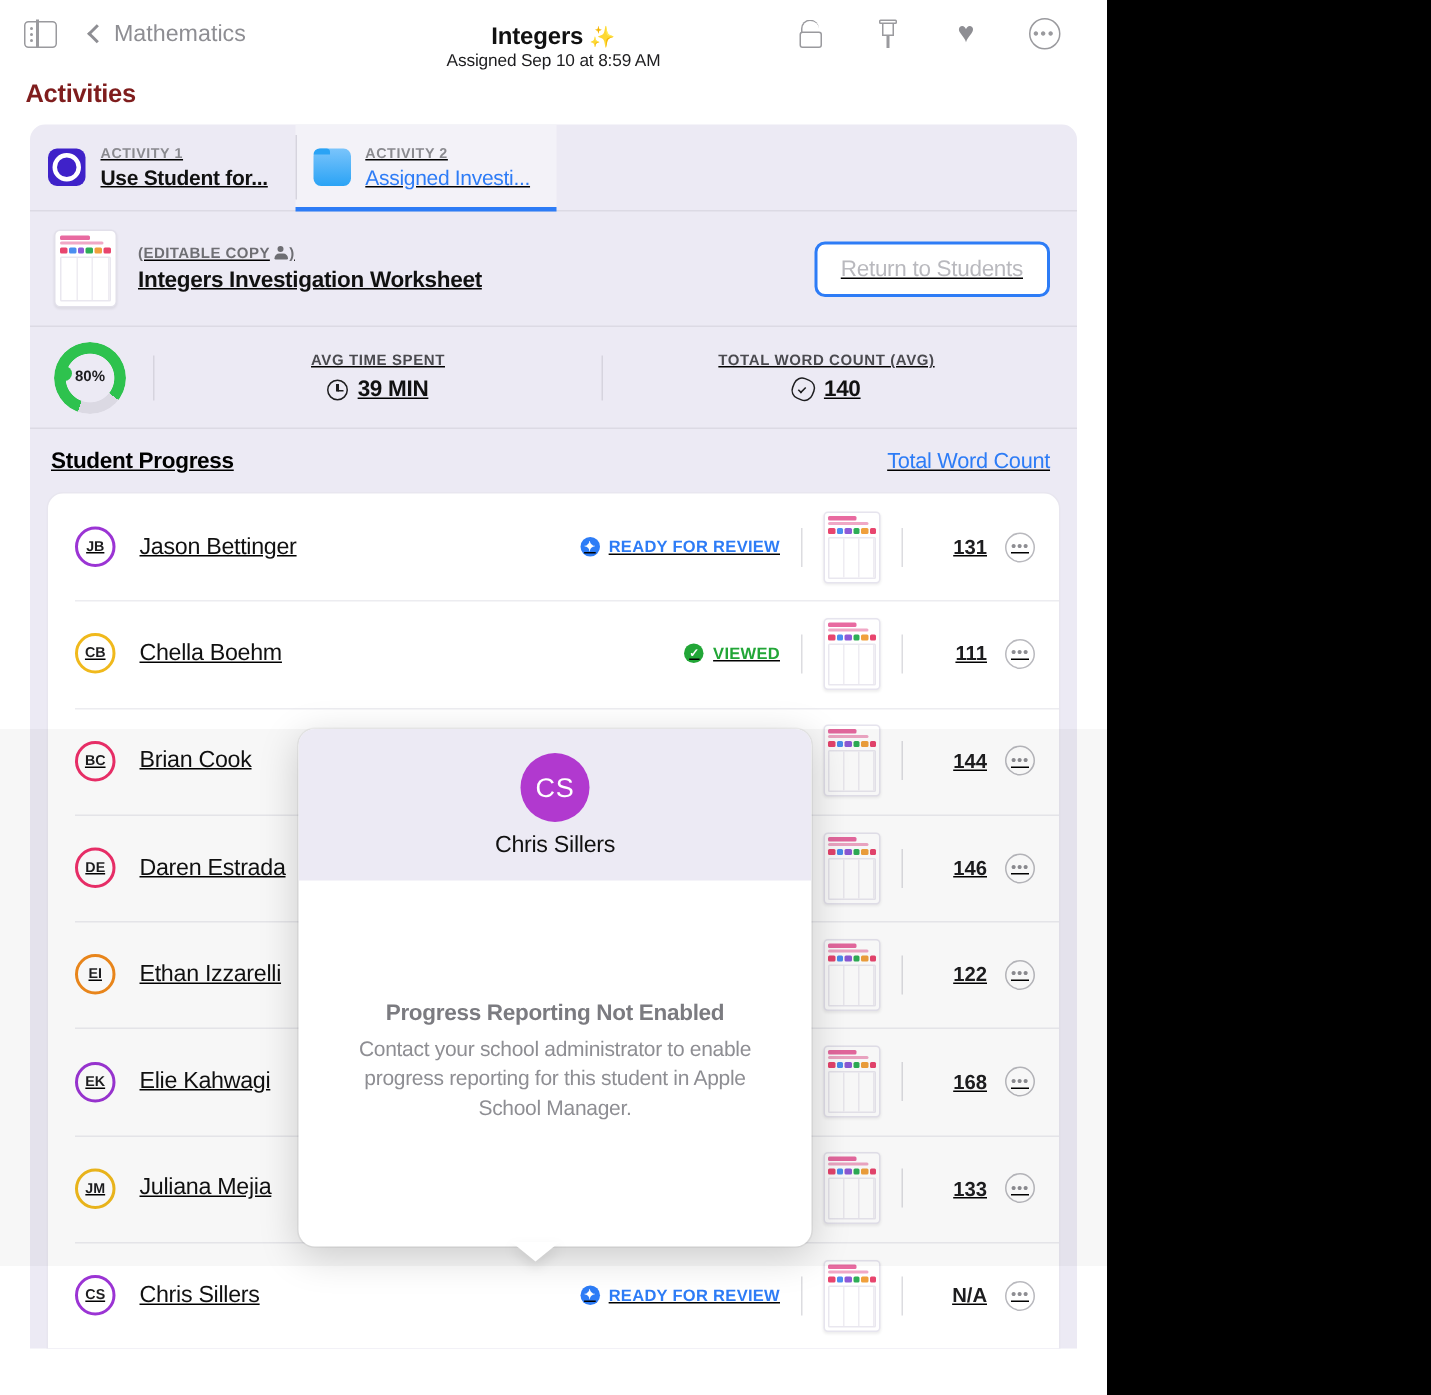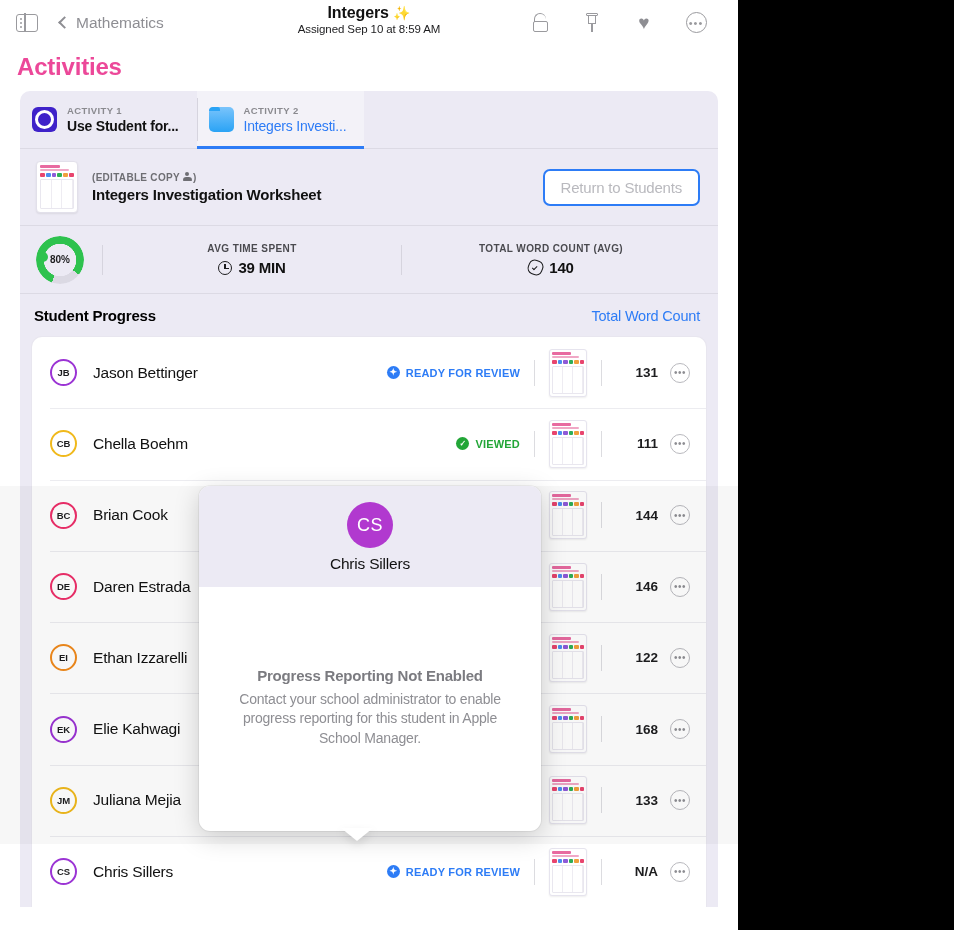--- a/index.html
+++ b/index.html
@@ -22,44 +22,44 @@
   }
   .tb-left { display:flex; align-items:center; gap:22px; }
   .icon-sidebar { width:22px; height:18px; border:1.7px solid #9a9a9e; border-radius:3px; position:relative; }
   .icon-sidebar::after { content:""; position:absolute; left:7px; top:-1.7px; bottom:-1.7px; width:1.7px; background:#9a9a9e; }
   .icon-sidebar::before { content:""; position:absolute; left:2.5px; top:3px; width:2px; height:2px; border-radius:50%;
     background:#9a9a9e; box-shadow:0 4px 0 #9a9a9e, 0 8px 0 #9a9a9e; }
   .back-btn { display:flex; align-items:center; gap:7px; color:#8e8e93; font-size:15.5px; }
   .chev { width:9px; height:9px; border-left:2.1px solid #8e8e93; border-bottom:2.1px solid #8e8e93;
     transform:rotate(45deg); margin-top:0px; }
 
-  .tb-center { position:absolute; left:0; right:0; top:4px; text-align:center; pointer-events:none; }
+  .tb-center { position:absolute; left:0; right:0; top:16px; text-align:center; pointer-events:none; }
   .tb-title { font-size:16px; font-weight:bold; color:#111; letter-spacing:-0.1px; }
   .sparkle { color:#F5C33B; font-size:14px; }
   .tb-sub { font-size:11.5px; color:#1d1d1f; margin-top:1px; letter-spacing:-0.1px; }
 
   .tb-right { margin-left:auto; display:flex; align-items:center; gap:28px; padding-right:14px; z-index:2; }
   .ti { width:24px; height:24px; display:flex; align-items:center; justify-content:center; }
   .ic-lock { position:relative; width:15px; height:19px; }
   .ic-lock i { position:absolute; left:0; bottom:0; width:15px; height:11px; border:1.8px solid #9a9a9e; border-radius:2px; }
   .ic-lock b { position:absolute; left:1px; top:0; width:12px; height:9px; border:1.8px solid #9a9a9e;
     border-bottom:none; border-radius:6px 6px 0 0; border-right:none; }
   .ic-pin { position:relative; width:14px; height:19px; }
   .ic-pin i { position:absolute; left:1px; top:0; width:12px; height:3px; border:1.6px solid #9a9a9e; border-radius:1px; }
   .ic-pin b { position:absolute; left:3px; top:3px; width:8px; height:8px; border:1.6px solid #9a9a9e; border-top:none; }
   .ic-pin u { position:absolute; left:6px; top:11px; width:1.7px; height:8px; background:#9a9a9e; }
   .ic-heart { font-size:19px; color:#8e8e93; line-height:1; }
   .ic-more { width:21px; height:21px; border:1.6px solid #9a9a9e; border-radius:50%;
     display:flex; align-items:center; justify-content:center; font-size:11px; color:#9a9a9e; letter-spacing:1px; }
 
   
-  .page-title { font-size:24px; font-weight:bold; color:#ec4899; padding:8px 0 10px 17px; letter-spacing:-0.2px; }
-
-  
-  .panel { background:#eceaf4; margin:0 20px 0 20px; border-radius:10px 10px 0 0; position:relative; overflow:hidden; }
+  .page-title { font-size:17px; font-weight:bold; color:#7f1d1d; padding:8px 0 10px 17px; letter-spacing:-0.2px; }
+
+  
+  .panel { background:#eceaf4; margin:0 20px 0 20px; border-radius:10px 10px 0 0; position:relative; overflow:hidden;text-decoration:underline; }
 
   .tabs { display:flex; height:58px; border-bottom:1px solid #dcdae4; position:relative; }
   .tab { display:flex; align-items:center; gap:10px; padding:0 18px 0 12px; position:relative; cursor:pointer; }
   .tab + .tab::before { content:""; position:absolute; left:0; top:7px; bottom:7px; width:1px; background:#d6d4de; }
   .tab.sel { background:#f3f2f8; }
   .tab.sel::after { content:""; position:absolute; left:0; right:0; bottom:-1px; height:3px; background:#2d7cf6; }
   .tab-txt { display:flex; flex-direction:column; gap:2px; }
   .tab-k { font-size:9.5px; color:#8a8a8f; letter-spacing:0.4px; font-weight:600; }
   .tab-v { font-size:14px; font-weight:bold; color:#111; letter-spacing:-0.2px; }
   .tab.sel .tab-v { color:#2d7cf6; font-weight:normal; }
@@ -225,21 +225,21 @@
         <span class="app-ic ic-quizlet"></span>
         <span class="tab-txt">
           <span class="tab-k">ACTIVITY 1</span>
           <span class="tab-v">Use Student for...</span>
         </span>
       </div>
       <div class="tab sel">
         <span class="app-ic ic-pages"></span>
         <span class="tab-txt">
           <span class="tab-k">ACTIVITY 2</span>
-          <span class="tab-v">Integers Investi...</span>
+          <span class="tab-v">Assigned Investi...</span>
         </span>
       </div>
     </div>
 
     <div class="ws">
       <div class="ws-thumb">
         <div class="mini">
           <div class="m-h"></div>
             <div class="m-h2"></div>
           <div class="m-bar">

